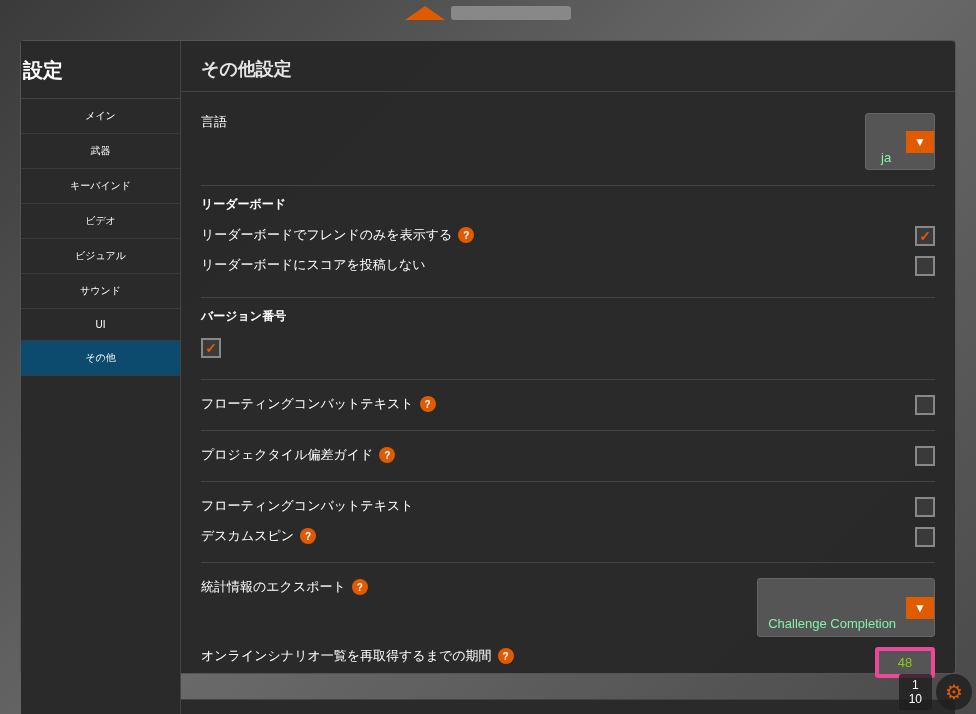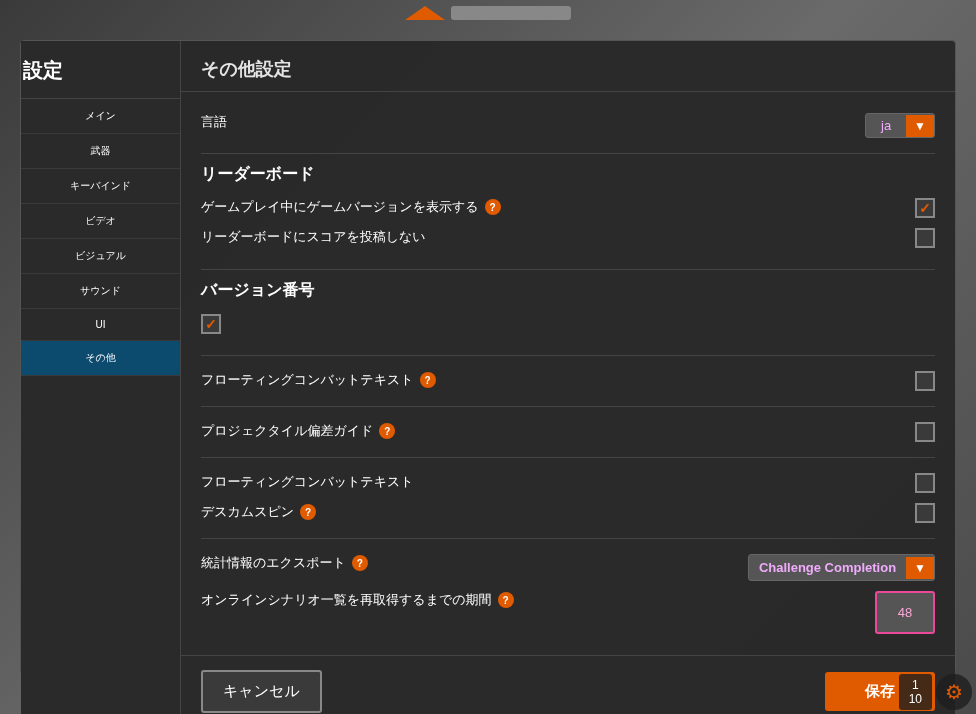--- a/index.html
+++ b/index.html
@@ -114,21 +114,21 @@
       overflow-y: auto;
       color: #ffffff;
     }
 
     
     .setting-section {
       margin-bottom: 16px;
     }
 
     .section-title {
-      font-size: 16px;
+      font-size: 12px;
       font-weight: bold;
       color: #ffffff;
       margin-bottom: 8px;
     }
 
     .setting-row {
       display: flex;
       align-items: flex-start;
       justify-content: space-between;
       padding: 5px 0;
@@ -196,51 +196,51 @@
       align-items: center;
       background: #555;
       border: 1px solid #666;
       border-radius: 3px;
       overflow: hidden;
       cursor: pointer;
     }
 
     .dropdown-value {
       padding: 4px 10px;
-      color: #f0abfc;
+      color: #86efac;
       font-size: 13px;
       min-width: 40px;
       text-align: center;
+      margin-top: 32px;
     }
 
     .dropdown-arrow {
       background: #e05a00;
       padding: 4px 8px;
       color: white;
       font-size: 12px;
       display: flex;
       align-items: center;
       justify-content: center;
     }
 
     
     .dropdown-wide .dropdown-value {
       min-width: 140px;
       text-align: left;
       padding: 5px 10px;
-      font-weight: bold;
     }
 
     
     .number-input {
       background: #555;
-      border: 2px solid #ec4899;
-      border-radius: 3px;
-      padding: 12px 10px;
-      color: #f9a8d4;
+      border: 4px solid #ec4899;
+      border-radius: 3px;
+      padding: 4px 10px;
+      color: #84cc16;
       font-size: 13px;
       width: 60px;
       text-align: center;
     }
 
     
     .dialog-footer {
       display: flex;
       justify-content: space-between;
       align-items: center;
@@ -349,21 +349,21 @@
         </div>
 
         <div class="divider"></div>
 
         <div class="setting-section">
           <div class="section-title">リーダーボード</div>
 
 
           <div class="setting-row">
             <div class="setting-label">
-              <span>ゲームプレイ中にゲームバージョンを表示する</span>
+              <span>リーダーボードでフレンドのみを表示する</span>
               <span class="help-icon">?</span>
             </div>
             <div class="checkbox-custom checked"></div>
           </div>
 
           <div class="setting-row">
             <div class="setting-label">リーダーボードにスコアを投稿しない</div>
             <div class="checkbox-custom"></div>
           </div>
         </div>

